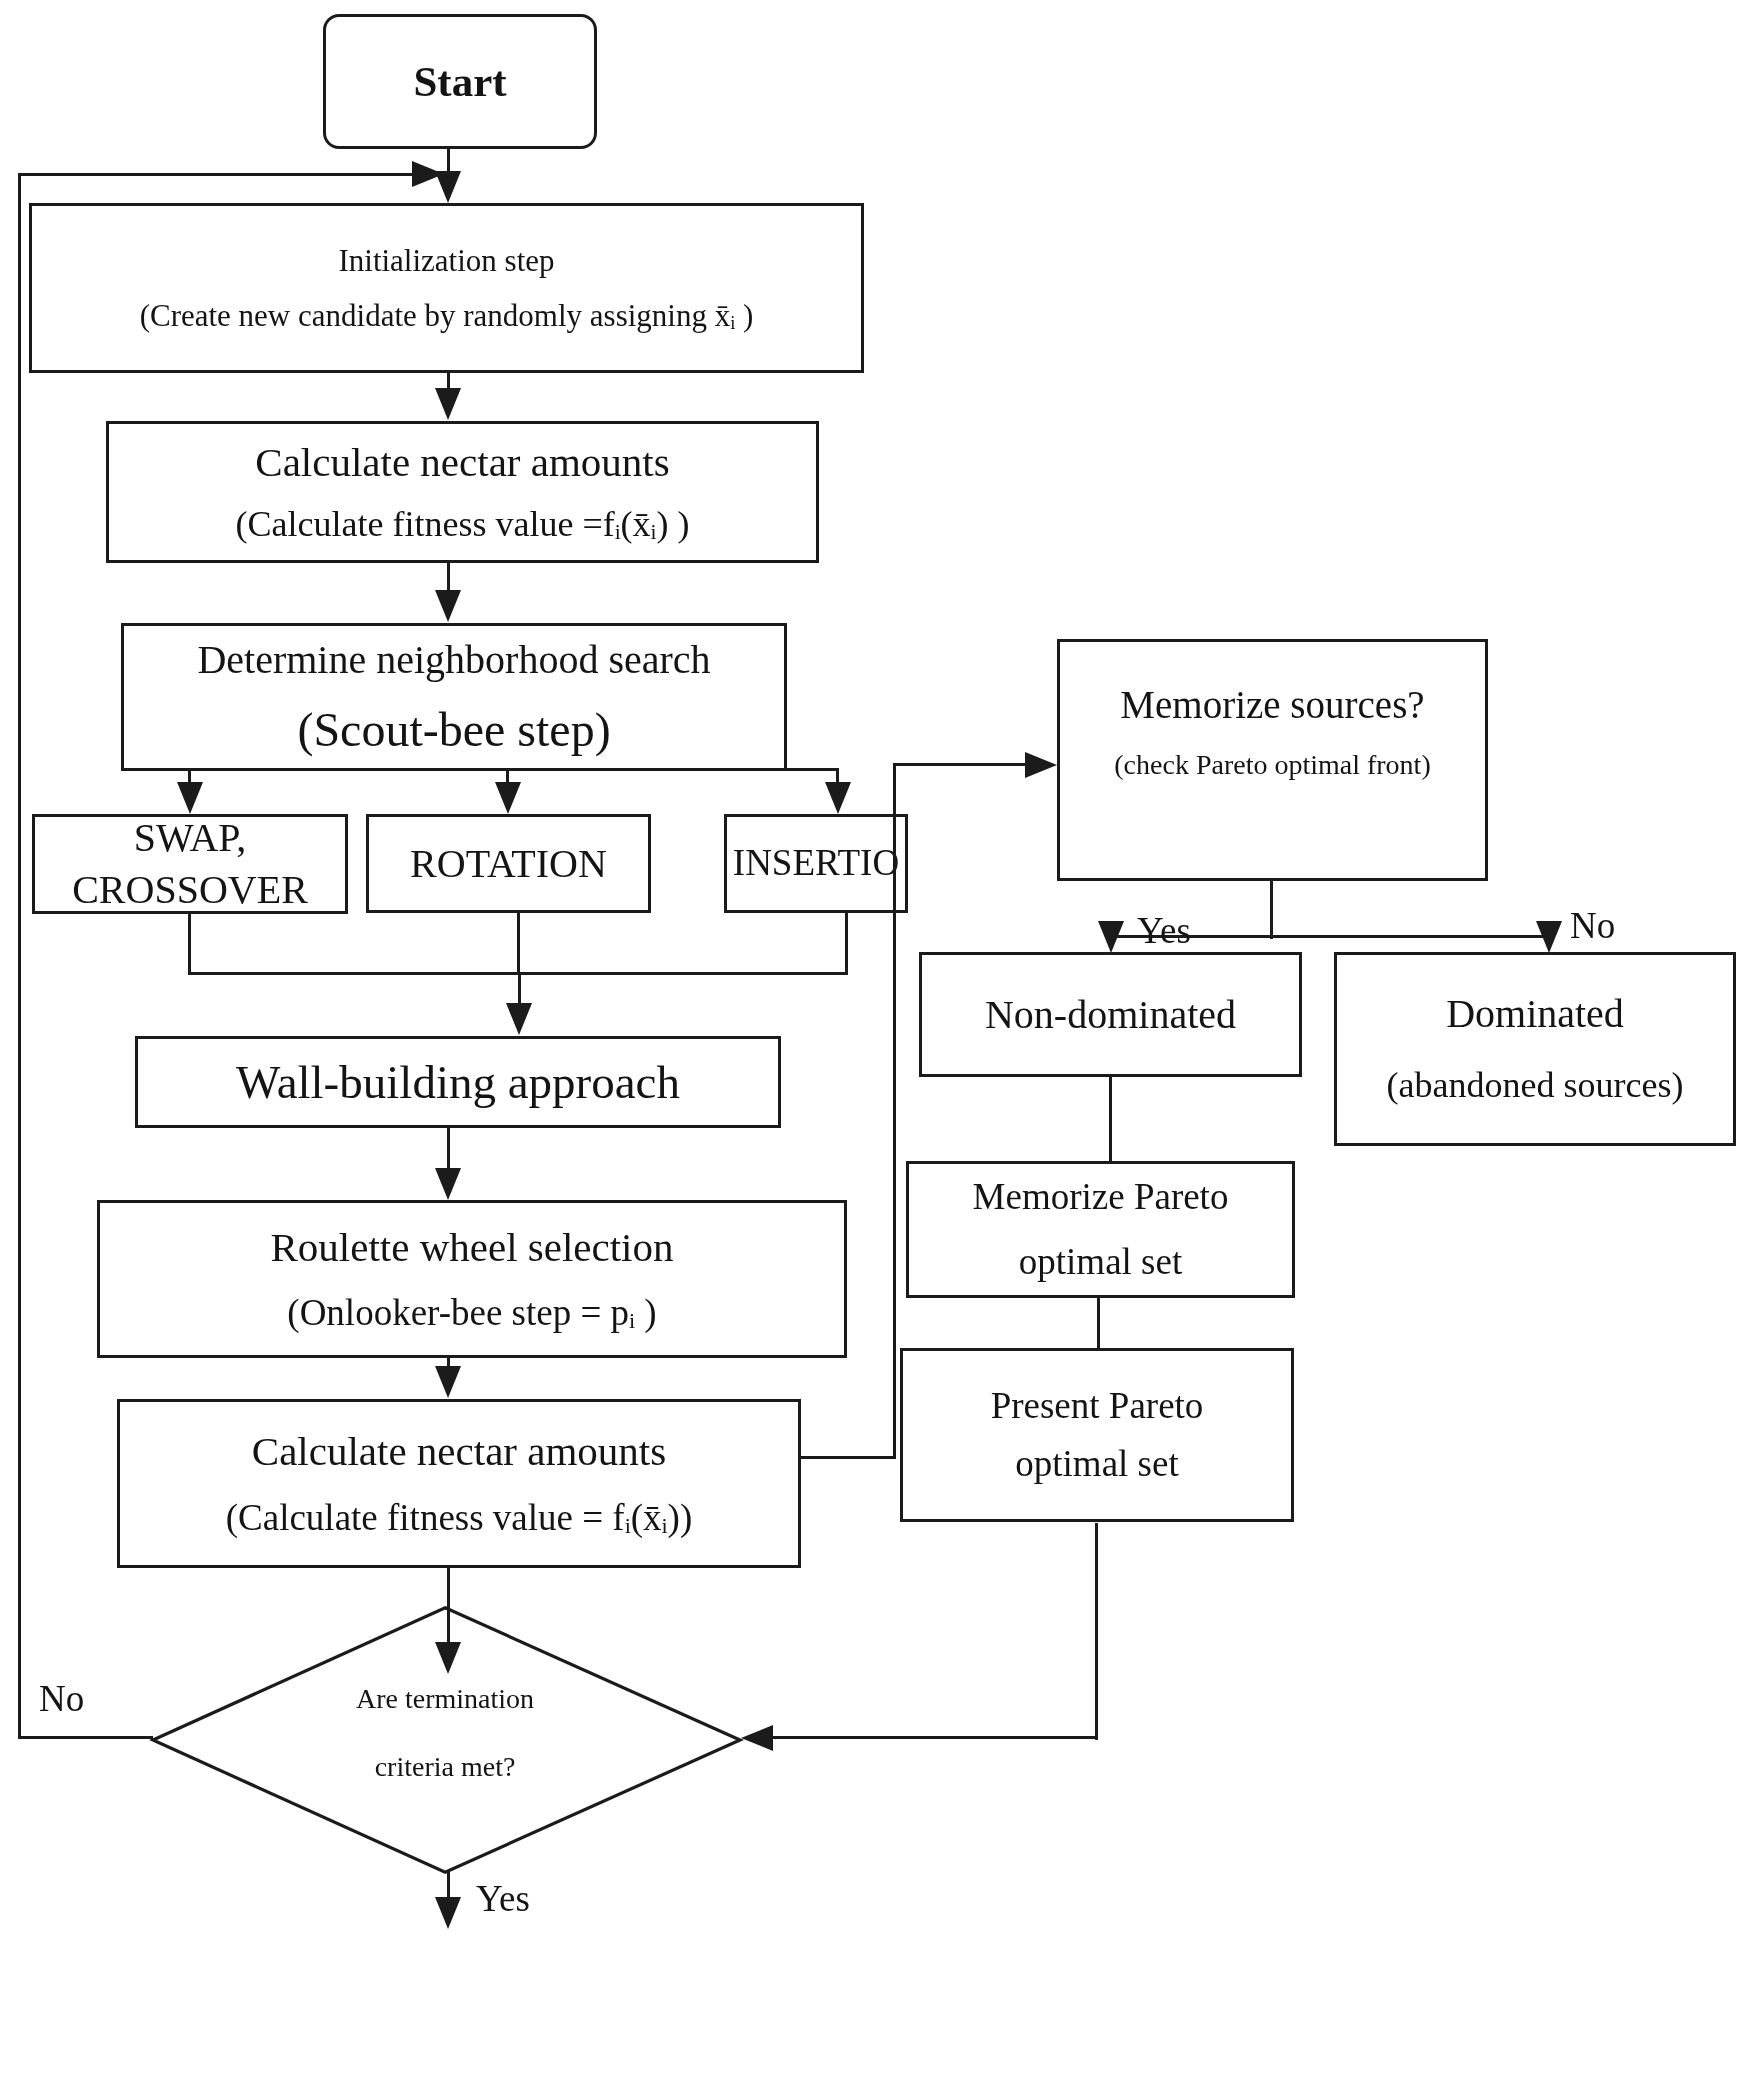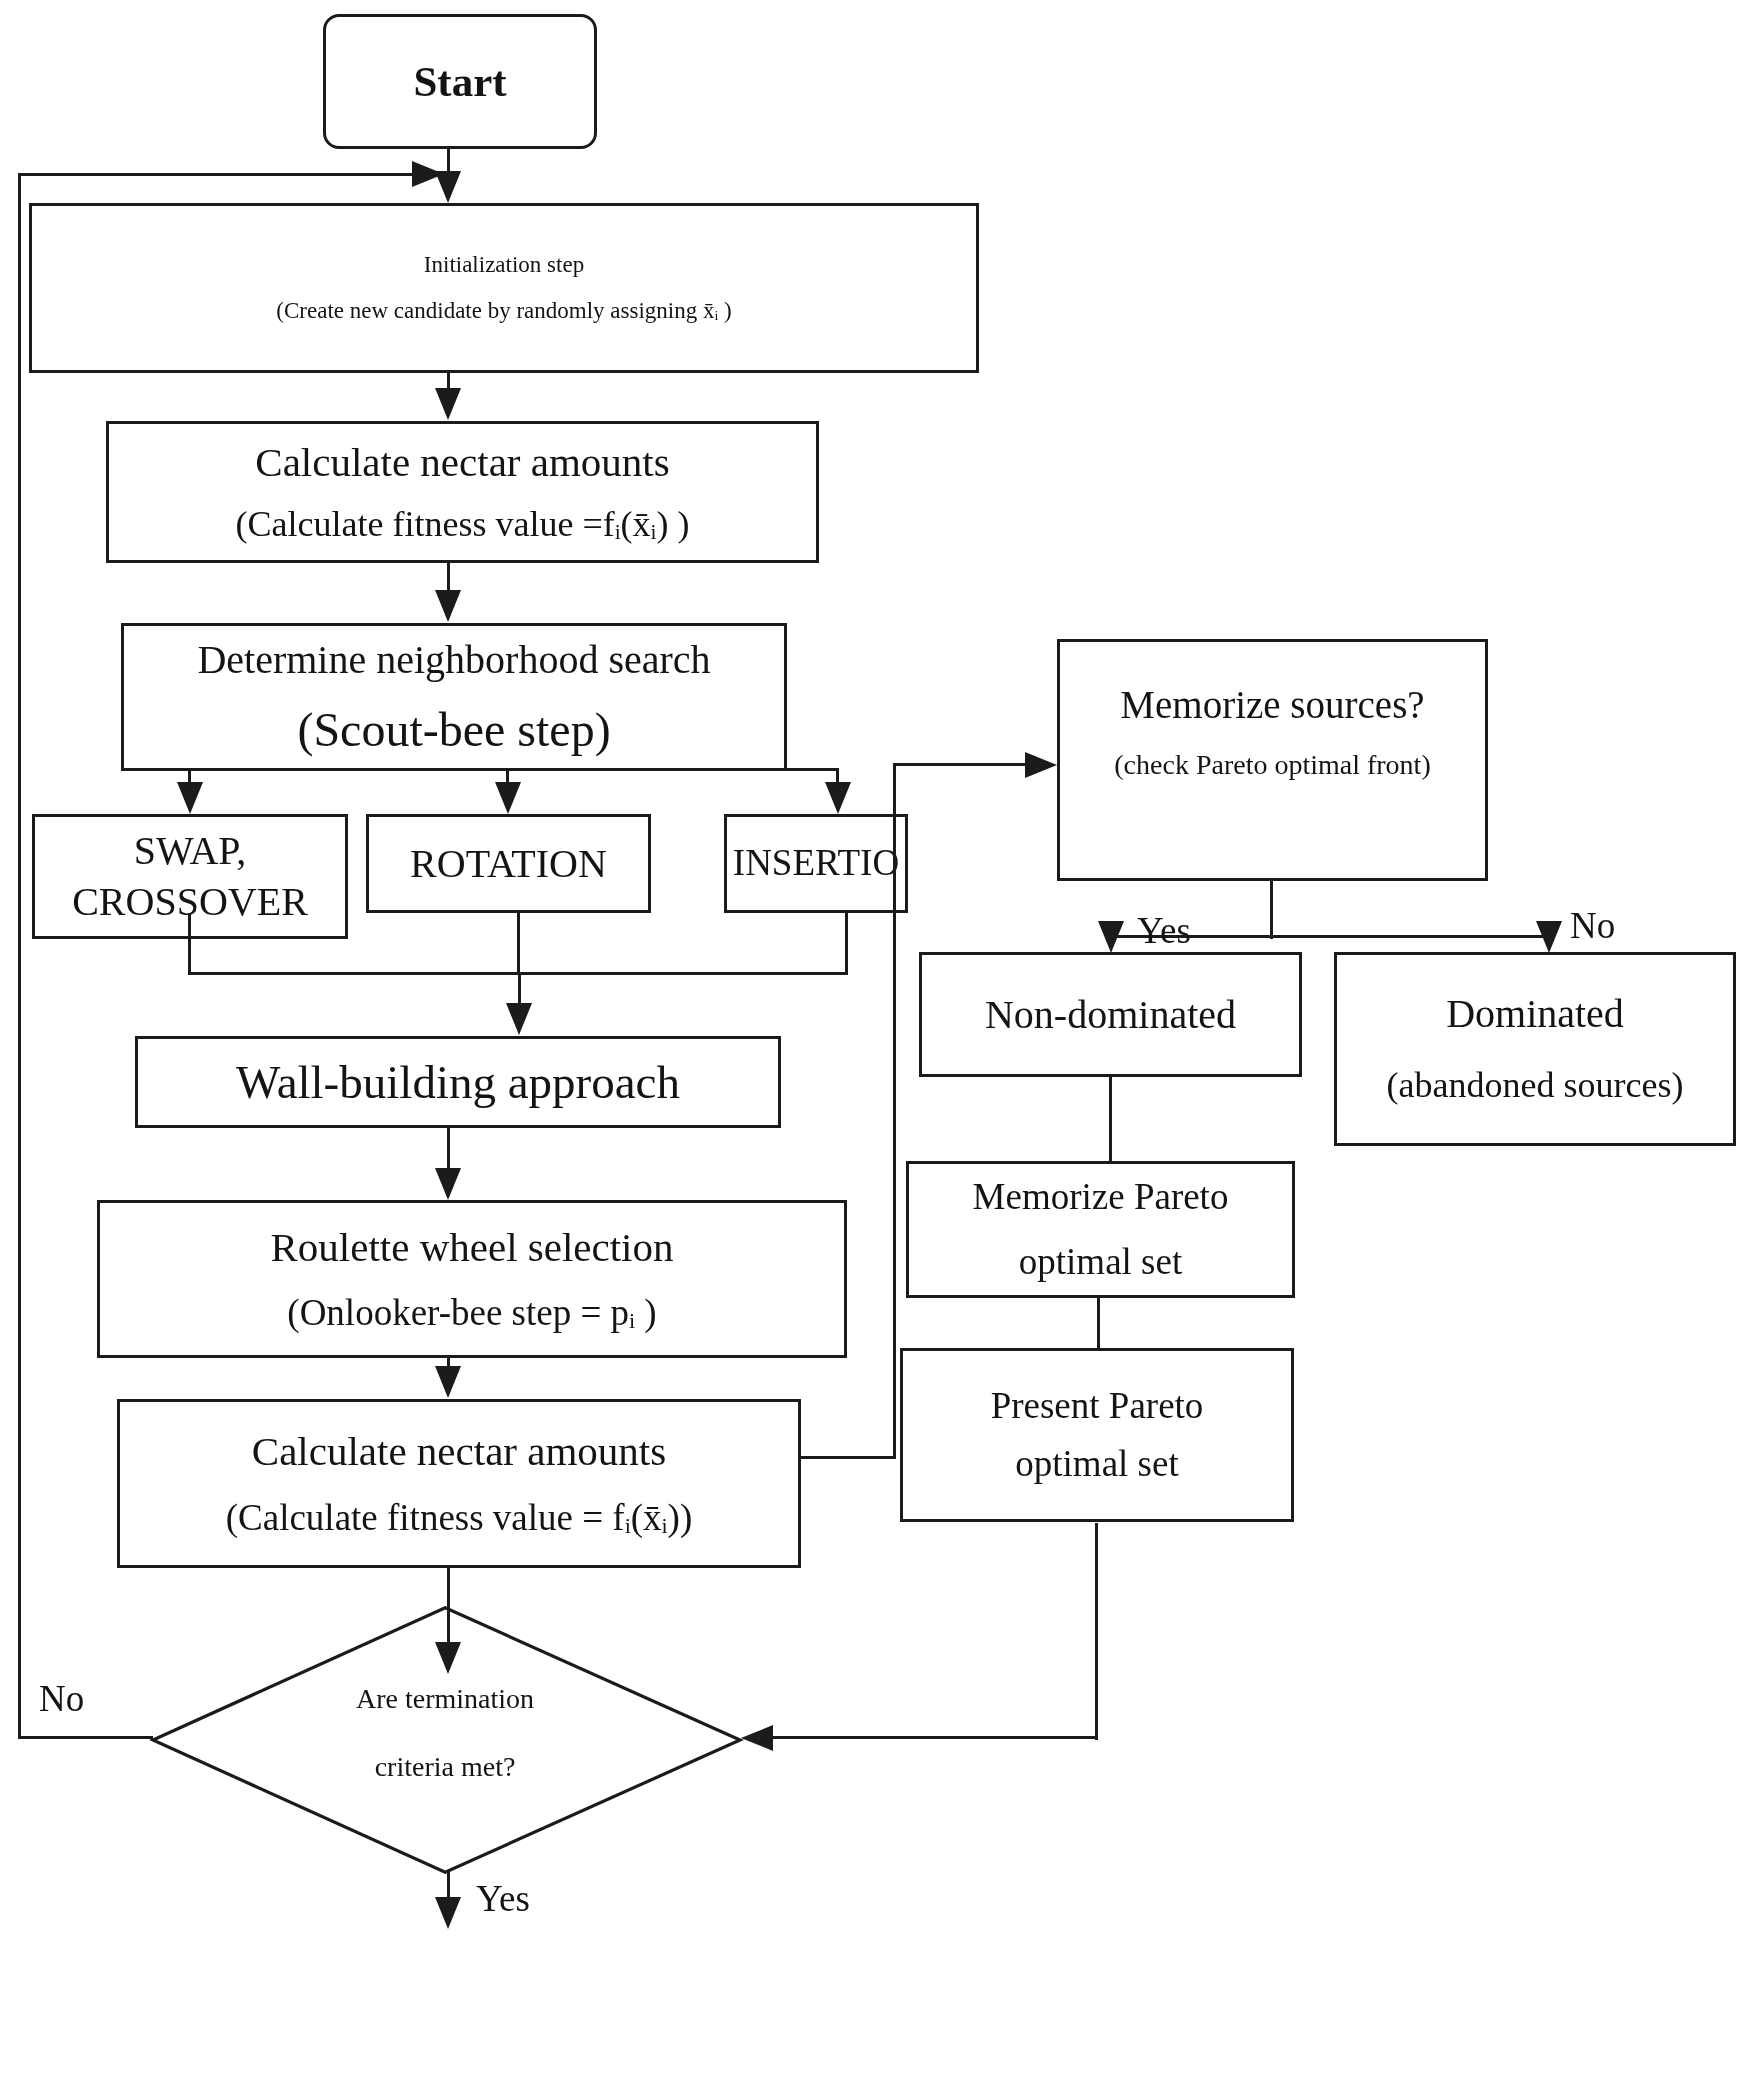--- a/index.html
+++ b/index.html
@@ -26,26 +26,26 @@
   .vline{width:3.2px;}
   .arr{position:absolute;width:0;height:0;}
   .arr.down{border-left:13px solid transparent;border-right:13px solid transparent;border-top:32px solid #1b1b1b;}
   .arr.right{border-top:13px solid transparent;border-bottom:13px solid transparent;border-left:32px solid #1b1b1b;}
   .arr.left{border-top:13px solid transparent;border-bottom:13px solid transparent;border-right:32px solid #1b1b1b;}
   .lbl{position:absolute;font-size:37px;line-height:1.1;}
   .dsvg{position:absolute;}
 
   
   #n-start{left:323px;top:14px;width:274px;height:135px;}
-  #n-init{left:29px;top:203px;width:950px;height:170px;font-size:23px;gap:18px;}
+  #n-init{left:29px;top:203px;width:835px;height:170px;font-size:31px;gap:18px;}
   #n-calc1{left:106px;top:421px;width:713px;height:142px;font-size:41px;gap:15.5px;}
   #n-calc1 .l2{font-size:36px;}
   #n-neigh{left:121px;top:623px;width:666px;height:148px;font-size:40px;gap:17px;}
   #n-neigh .l2{font-size:48px;}
-  #n-swap{left:32px;top:814px;width:316px;height:125px;font-size:40px;gap:3.9px;}
+  #n-swap{left:32px;top:814px;width:316px;height:100px;font-size:40px;gap:3.9px;}
   #n-rot{left:366px;top:814px;width:285px;height:99px;font-size:40px;}
   #n-ins{left:724px;top:814px;width:184px;height:99px;font-size:37px;}
   #n-wall{left:135px;top:1036px;width:646px;height:92px;font-size:47px;}
   #n-roul{left:97px;top:1200px;width:750px;height:158px;font-size:41px;gap:19.4px;}
   #n-roul .l2{font-size:37px;}
   #n-calc2{left:117px;top:1399px;width:684px;height:169px;font-size:41px;gap:19.4px;}
   #n-calc2 .l2{font-size:37px;}
   #n-memsrc{left:1057px;top:639px;width:431px;height:242px;font-size:39px;justify-content:flex-start;padding-top:40px;gap:19.4px;}
   #n-memsrc .l2{font-size:28px;}
   #n-nondom{left:919px;top:952px;width:383px;height:125px;font-size:40px;}

